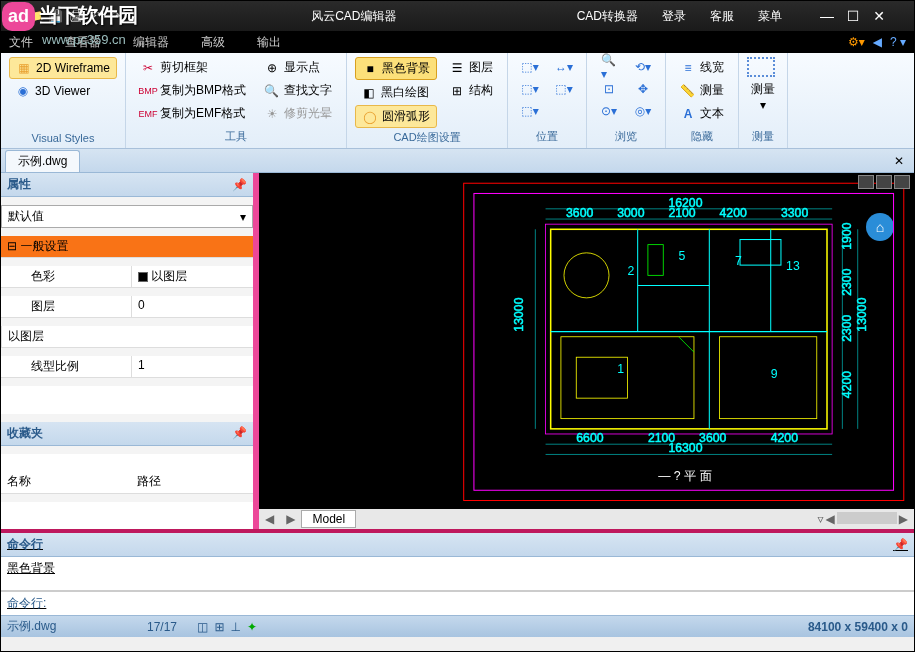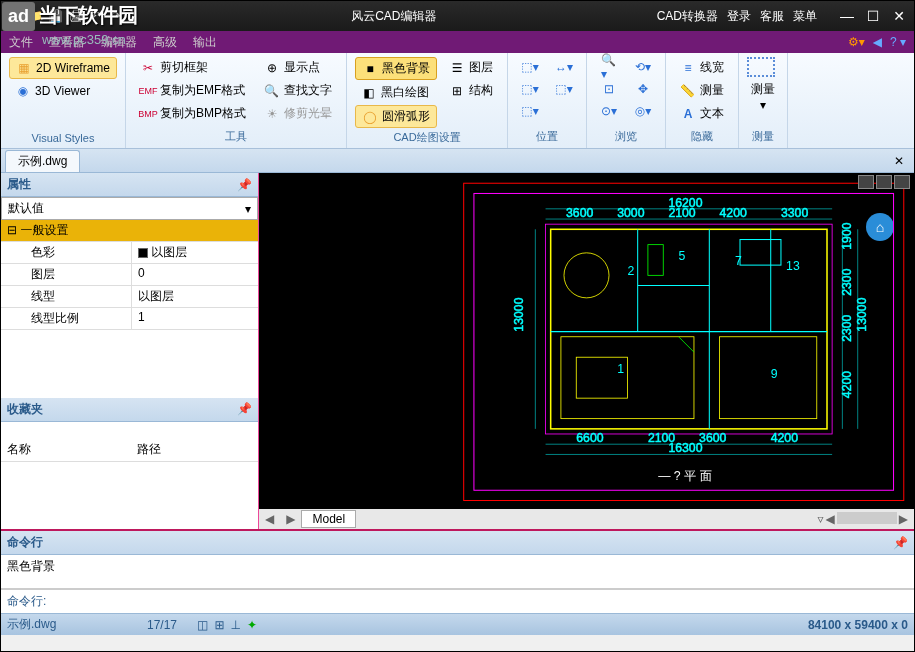--- a/index.html
+++ b/index.html
@@ -3,33 +3,33 @@
   <meta charset="utf-8">
   <style>
     * { margin: 0; padding: 0; box-sizing: border-box; font-family: "Microsoft YaHei", sans-serif; font-size: 12px; }
     body { width: 915px; height: 652px; background: #f0f0f0; overflow: hidden; border: 1px solid #000; }
     
     
     .titlebar { height: 30px; background: linear-gradient(#2a2a2a, #1a1a1a); display: flex; align-items: center; color: #fff; }
     .titlebar-icons { display: flex; gap: 2px; padding: 0 6px; }
     .titlebar-icon { width: 18px; height: 18px; display: flex; align-items: center; justify-content: center; }
     .app-title { flex: 1; text-align: center; font-size: 12px; }
-    .titlebar-right { display: flex; gap: 9px; padding-right: 4px; align-items: center; }
+    .titlebar-right { display: flex; gap: 24px; padding-right: 24px; align-items: center; }
     .titlebar-right span { cursor: pointer; }
     .win-controls { display: flex; gap: 4px; margin-left: 10px; }
     .win-btn { width: 22px; height: 20px; display: flex; align-items: center; justify-content: center; font-size: 14px; cursor: pointer; }
     
     
     .watermark { position: absolute; top: 2px; left: 2px; z-index: 100; pointer-events: none; }
-    .wm-logo { display: inline-block; background: #737373; color: #fff; padding: 4px 6px; font-weight: bold; font-size: 18px; border-radius: 3px; }
+    .wm-logo { display: inline-block; background: #ec4899; color: #fff; padding: 4px 6px; font-weight: bold; font-size: 18px; border-radius: 10px; }
     .wm-text { color: #fff; font-size: 20px; font-weight: bold; text-shadow: 1px 1px 2px #000; }
     .wm-url { color: #9bb; font-size: 13px; position: absolute; top: 30px; left: 40px; }
     
     
-    .menubar { height: 22px; background: #701a75; display: flex; align-items: center; padding: 0 8px; color: #ccc; gap: 16px; text-align: center; }
+    .menubar { height: 22px; background: #000000; display: flex; align-items: center; padding: 0 8px; color: #ccc; gap: 32px; text-align: center; }
     .menubar span { cursor: pointer; }
     .menubar-right { margin-left: auto; display: flex; gap: 8px; }
     
     
     .ribbon { height: 96px; background: linear-gradient(#f7fbff, #e3eef9); border-bottom: 1px solid #a8c0da; display: flex; }
     .ribbon-group { border-right: 1px solid #c5d6e8; padding: 4px 8px; display: flex; flex-direction: column; }
     .ribbon-group-content { flex: 1; display: flex; gap: 6px; }
     .ribbon-group-label { text-align: center; color: #3a6a9a; font-size: 11px; padding-top: 2px; }
     .ribbon-btn { display: flex; align-items: center; gap: 4px; padding: 2px 6px; cursor: pointer; border-radius: 3px; }
     .ribbon-btn.highlighted { background: #fde89a; border: 1px solid #e8b84a; }
@@ -41,26 +41,26 @@
     
     
     .tabbar { height: 24px; background: linear-gradient(#d6e4f2, #c4d8ec); border-bottom: 1px solid #9ab8d6; display: flex; align-items: center; padding: 0 4px; }
     .tab { background: #f4f8fc; border: 1px solid #9ab8d6; border-bottom: none; padding: 2px 12px; border-radius: 3px 3px 0 0; }
     .tab-close { margin-left: auto; padding: 0 6px; cursor: pointer; }
     
     
     .main { display: flex; height: 356px; }
     
     
-    .left-panel { width: 258px; background: #f4f4f4; border-right: 1px solid #ec4899; display: flex; flex-direction: column; }
+    .left-panel { width: 258px; background: #f4f4f4; border-right: 6px solid #ec4899; display: flex; flex-direction: column; gap: 8px; }
     .panel-header { background: linear-gradient(#d6e4f2, #c4d8ec); padding: 3px 6px; color: #2a5a8a; font-weight: bold; display: flex; align-items: center; border-bottom: 1px solid #9ab8d6; }
     .panel-header .pin { margin-left: auto; cursor: pointer; }
     .prop-dropdown { background: #fff; border: 1px solid #aaa; padding: 2px 6px; display: flex; align-items: center; }
     .prop-dropdown .arrow { margin-left: auto; }
-    .prop-group { background: #eab308; padding: 2px 6px; border-bottom: 1px solid #ddd; }
+    .prop-group { background: #f97316; padding: 2px 6px; border-bottom: 1px solid #ddd; }
     .prop-row { display: flex; border-bottom: 1px solid #ddd; background: #fff; }
     .prop-label { width: 130px; padding: 2px 6px 2px 30px; }
     .prop-value { flex: 1; padding: 2px 6px; border-left: 1px solid #ddd; }
     .color-swatch { display: inline-block; width: 10px; height: 10px; background: #000; border: 1px solid #666; vertical-align: middle; }
     .prop-filler { flex: 1; background: #fff; }
     .fav-header-row { display: flex; background: #fff; border-bottom: 1px solid #ddd; }
     .fav-col { padding: 3px 6px; margin-top: 16px; }
     .fav-col:first-child { width: 130px; }
     .fav-filler { flex: 1; background: #fff; }
     
@@ -70,21 +70,21 @@
     .canvas-tool { width: 16px; height: 14px; background: #444; border: 1px solid #888; cursor: pointer; }
     .drawing { position: absolute; inset: 0; }
     .view-cube { position: absolute; top: 40px; right: 20px; width: 28px; height: 28px; background: #2a8dd8; border-radius: 50%; display: flex; align-items: center; justify-content: center; color: #fff; font-size: 14px; }
     .model-tab-strip { position: absolute; bottom: 0; left: 0; right: 0; height: 20px; background: #e8e8e8; display: flex; align-items: center; }
     .model-arrow { padding: 0 6px; cursor: pointer; color: #666; }
     .model-tab { background: #fff; border: 1px solid #aaa; padding: 1px 10px; }
     .model-scroll { margin-left: auto; display: flex; gap: 2px; padding-right: 6px; }
     .model-scroll span { cursor: pointer; color: #666; }
     
     
-    .cmd-panel { border-top: 2px solid #be185d; }
+    .cmd-panel { border-top: 4px solid #be185d; text-decoration: underline; }
     .cmd-output { background: #fff; padding: 3px 6px; height: 34px; border-bottom: 1px solid #ccc; }
     .cmd-input-row { background: #fff; display: flex; border-top: 1px solid #ccc; }
     .cmd-label { padding: 3px 6px; color: #2a5a8a; }
     .cmd-input { flex: 1; border: none; padding: 3px; outline: none; }
     
     
     .statusbar { height: 22px; background: linear-gradient(#c4d8ec, #a8c4e0); display: flex; align-items: center; padding: 0 6px; gap: 20px; color: #2a5a8a; border-top: 1px solid #9ab8d6; }
     .status-file { width: 120px; }
     .status-icons { display: flex; gap: 6px; }
     .status-icons span { cursor: pointer; }
@@ -156,26 +156,26 @@
   </div>
 
   <div class="ribbon-group">
     <div class="ribbon-group-content">
       <div class="ribbon-col">
         <div class="ribbon-btn">
             <span class="ribbon-icon" style="color:#c03">✂</span>
             <span>剪切框架</span>
           </div>
         <div class="ribbon-btn">
+            <span class="ribbon-icon" style="color:#c03;font-size:9px">BMP</span>
+            <span>复制为BMP格式</span>
+          </div>
+        <div class="ribbon-btn">
             <span class="ribbon-icon" style="color:#c03;font-size:9px">EMF</span>
             <span>复制为EMF格式</span>
-          </div>
-        <div class="ribbon-btn">
-            <span class="ribbon-icon" style="color:#c03;font-size:9px">BMP</span>
-            <span>复制为BMP格式</span>
           </div>
       </div>
       <div class="ribbon-col">
         <div class="ribbon-btn">
             <span class="ribbon-icon">⊕</span>
             <span>显示点</span>
           </div>
         <div class="ribbon-btn">
             <span class="ribbon-icon">🔍</span>
             <span>查找文字</span>
@@ -327,21 +327,20 @@
     </div>
     <div class="prop-row">
       <div class="prop-label">色彩</div>
       <div class="prop-value"><span class="color-swatch"></span> <span>以图层</span></div>
     </div>
     <div class="prop-row">
       <div class="prop-label">图层</div>
       <div class="prop-value">0</div>
     </div>
     <div class="prop-row">
-      <div class="prop-label">线型</div>
       <div class="prop-value">以图层</div>
     </div>
     <div class="prop-row">
       <div class="prop-label">线型比例</div>
       <div class="prop-value">1</div>
     </div>
     <div class="prop-filler"></div>
 
     <div class="panel-header">
       <span>收藏夹</span>

